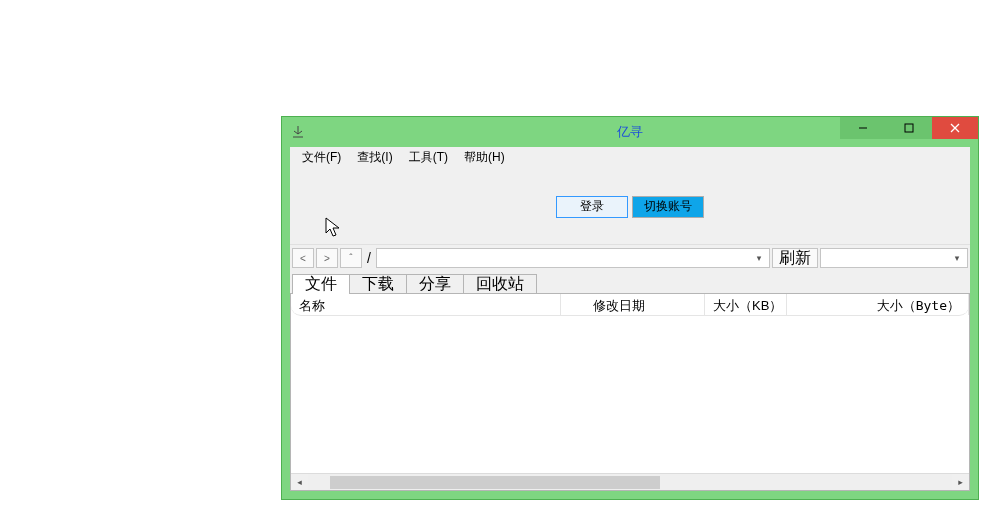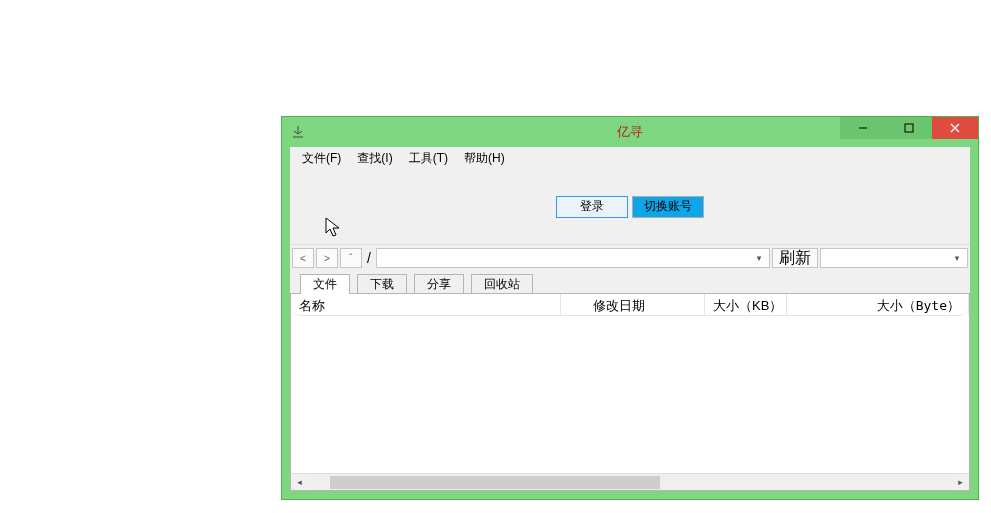--- a/index.html
+++ b/index.html
@@ -33,21 +33,21 @@
     margin-left: 8px;
     display: flex; align-items: center; justify-content: center;
     font-size: 12px;
     color: #333;
   }
   .titlebar .title {
     position: absolute;
     left: 0; right: 0;
     text-align: center;
     font-size: 13px;
-    color: #b91c1c;
+    color: #1d4ed8;
     pointer-events: none;
   }
   .win-controls {
     position: absolute;
     right: 0; top: 0;
     display: flex;
     height: 22px;
   }
   .win-btn {
     width: 46px; height: 22px;
@@ -68,21 +68,20 @@
     flex: 1;
     margin: 0 8px 8px 8px;
     background: #f0f0f0;
     display: flex;
     flex-direction: column;
   }
   .menubar {
     height: 22px;
     background: #f0f0f0;
     display: flex;
-    align-items: center;
     padding: 0 4px;
     border-bottom: 0;
   }
   .menubar .mitem {
     padding: 2px 8px;
     font-size: 12px;
   }
   .toolbar-area {
     height: 76px;
     background: #f0f0f0;
@@ -173,24 +172,23 @@
     padding-left: 2px;
   }
   .tab {
     height: 20px;
     padding: 0 12px;
     border: 1px solid #b5b5b5;
     border-bottom: none;
     background: #f0f0f0;
     margin-right: -1px;
     display: flex; align-items: center;
-    font-size: 12px;
+    font-size: 16px;
     position: relative;
     top: 1px;
-    margin-left: 8px;
   }
   .tab.active {
     background: #ffffff;
     z-index: 2;
   }
 
   .listview {
     flex: 1;
     border: 1px solid #b5b5b5;
     background: #ffffff;

